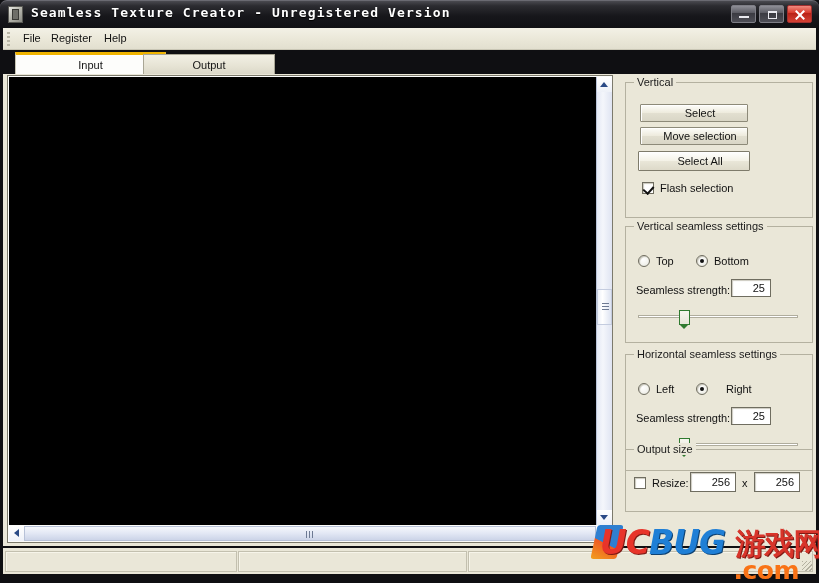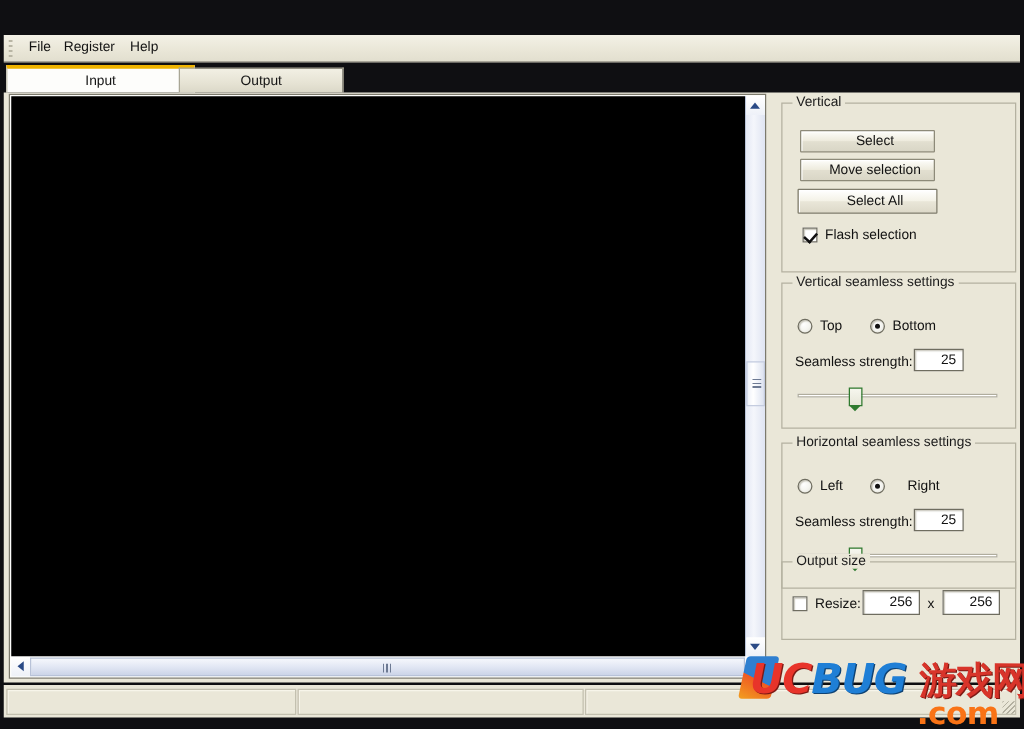--- a/index.html
+++ b/index.html
@@ -232,30 +232,46 @@
     font-size:25px;font-weight:bold;color:#f97316;letter-spacing:-.5px;}
   .wm-swoosh{position:absolute;left:-6px;top:2px;width:26px;height:34px;
     background:linear-gradient(25deg,#f2a01f 0%,#ef5a23 45%,#2f7fd0 46%,#2f7fd0 100%);
     transform:skewX(-12deg);border-radius:3px;}
 </style>
 </head>
 <body>
 
 <div class="window">
 
+  <div class="titlebar">
+    <div class="app-icon"></div>
+    <div class="title-text">Seamless Texture Creator - Unregistered Version</div>
+    <div class="winbtns">
+      <div class="wbtn">
+          <span class="min-g"></span>
+        </div>
+      <div class="wbtn">
+          <span class="max-g"></span>
+        </div>
+      <div class="wbtn close">
+          <span class="cls-g"></span>
+          <span class="cls-g2"></span>
+        </div>
+    </div>
+  </div>
 
   <div class="menubar">
     <div class="mgrip"></div>
     <div class="menu-item" style="left:18px;">File</div>
     <div class="menu-item" style="left:46px;">Register</div>
     <div class="menu-item" style="left:99px;">Help</div>
   </div>
 
   <div class="tabstrip">
-    <div class="tab active" style="left:2px;width:151px;">Input</div>
+    <div class="tab active" style="left:12px;width:151px;">Input</div>
     <div class="tab" style="left:140px;width:132px;">Output</div>
     <div class="tab" style="left:273px;width:132px;margin-top:32px;">Preview</div>
   </div>
 
   <div class="client">
 
     <div class="canvas-wrap">
       <div class="canvas-img"></div>
 
       <div class="vsb">

